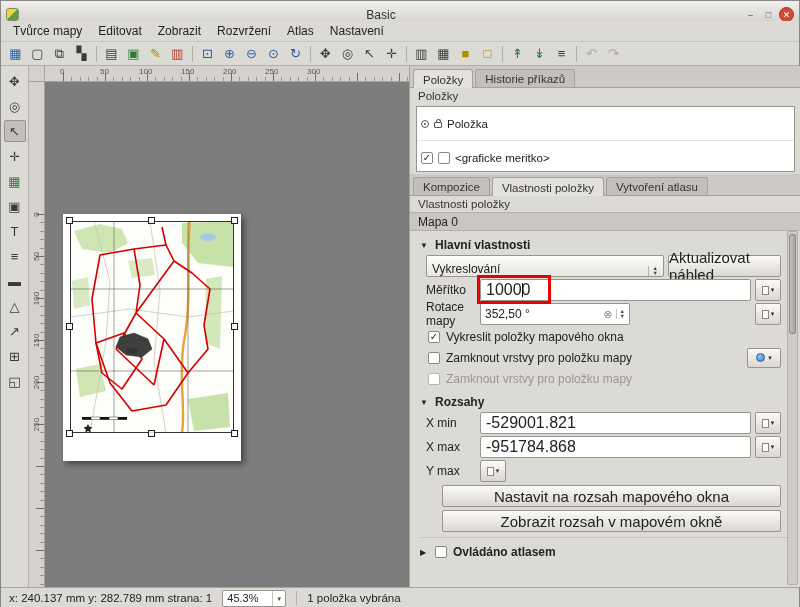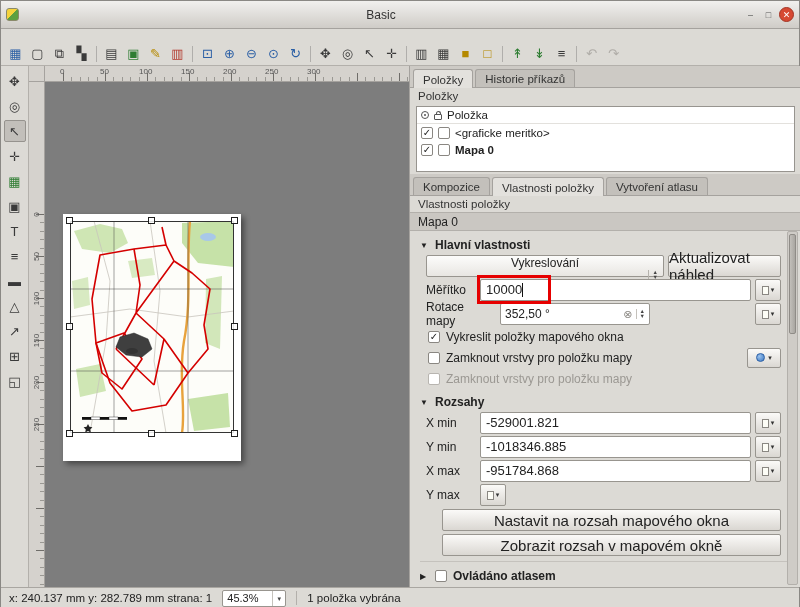--- a/index.html
+++ b/index.html
@@ -75,21 +75,21 @@
   .rightpanel { position:absolute; left:408px; top:65px; width:392px; height:521px;
     background:#dcdad5; border-left:1px solid #a5a29e; overflow:hidden; }
   .tabbar { display:flex; align-items:flex-end; height:22px; background:#cdcac5;
     border-bottom:1px solid #a5a29e; padding:0 3px; gap:2px; }
   .tab { padding:3px 9px 2px; font-size:11.5px; color:#333; background:#c3c0bb;
     border:1px solid #a5a29e; border-bottom:none; border-radius:3px 3px 0 0; }
   .tab.active { background:#e3e1dd; padding-top:4px; margin-bottom:-1px; }
   .docklabel { height:16px; line-height:16px; padding-left:8px; font-size:11.5px; color:#333; }
   .itemslist { margin:2px 6px; height:66px; background:#fff; border:1px solid #97948f;
     font-size:11.5px; overflow:hidden; }
-  .irow { display:flex; align-items:center; gap:5px; height:17px; padding:0 4px; }
+  .irow { display:flex; align-items:center; gap:5px; height:34px; padding:0 4px; }
   .irow.header { border-bottom:1px solid #e3e1dd; }
   .eye { width:8px; height:8px; border:1px solid #555; border-radius:50%; position:relative; }
   .eye:after { content:""; position:absolute; left:2px; top:2px; width:2px; height:2px; background:#555; border-radius:50%; }
   .lockico { width:8px; height:6px; border:1px solid #555; border-radius:1px; position:relative; margin-top:3px; }
   .lockico:before { content:""; position:absolute; left:1px; top:-4px; width:3px; height:3px;
     border:1px solid #555; border-bottom:none; border-radius:3px 3px 0 0; }
   .cb { width:12px; height:12px; background:#fff; border:1px solid #8a8782; border-radius:2px;
     display:flex; align-items:center; justify-content:center; font-size:10px; color:#1c1c1c; flex:none; }
   .cb span { display:none; line-height:1; }
   .cb.checked span { display:block; }
@@ -99,38 +99,38 @@
   .itemhdr { height:19px; line-height:18px; background:#cac7c2; border-top:1px solid #b3b0ab;
     border-bottom:1px solid #b3b0ab; padding-left:8px; font-size:12px; color:#222; }
 
   .props { position:relative; height:356px; overflow:hidden; }
   .section-hdr { display:flex; align-items:center; gap:6px; margin:6px 8px 2px 10px;
     font-weight:bold; font-size:12px; height:16px; }
   .tri { font-size:8px; color:#222; width:9px; }
   .prow { display:flex; align-items:center; gap:4px; margin:2px 20px 2px 16px; height:22px; font-size:12px; }
   .flabel { width:50px; flex:none; }
   .combo { width:238px; height:22px; background:linear-gradient(#fcfcfb,#e8e6e2);
-    border:1px solid #98958f; border-radius:2px; display:flex; align-items:center; padding:0 5px;flex-direction:column; }
+    border:1px solid #98958f; border-radius:2px; display:flex; align-items:flex-end; padding:0 5px; }
   .combo .spincol { margin-left:auto; border-left:1px solid #b5b2ac; padding-left:4px;
     display:flex; flex-direction:column; font-size:5.5px; color:#444; line-height:5px; }
   .btn { height:22px; background:linear-gradient(#fbfaf8,#dad7d2); border:1px solid #98958f;
     border-radius:2px; font-size:15px; color:#222; display:flex; align-items:center; justify-content:center; }
   .btn.grow { flex:1; }
   .tinput { flex:1; height:22px; background:#fff; border:1px solid #98958f; border-radius:2px;
-    font-size:13px; padding:0 5px; line-height:20px; white-space:nowrap; overflow:hidden; }
+    font-size:16px; padding:0 5px; line-height:20px; white-space:nowrap; overflow:hidden; }
   .inwrap { flex:1; position:relative; display:flex; }
   .caret { position:absolute; left:42px; top:4px; width:1px; height:14px; background:#111; }
   .hl { position:absolute; left:-3px; top:-4px; width:74px; height:29px;
     border:3px solid #e60000; z-index:5; pointer-events:none; }
   .ddbtn { width:26px; height:22px; flex:none; background:linear-gradient(#fbfaf8,#dad7d2);
     border:1px solid #98958f; border-radius:2px; display:flex; align-items:center;
     justify-content:center; gap:2px; font-size:7px; color:#333; }
   .ddicon { width:7px; height:9px; background:#fdfdf6; border:1px solid #8a8782; }
   .spinbox { width:150px; height:22px; background:#fff; border:1px solid #98958f; border-radius:2px;
-    display:flex; align-items:center; padding:0 4px;margin-left:20px; }
+    display:flex; align-items:center; padding:0 4px; }
   .spinbox .val { flex:1; }
   .clear { color:#8a8782; font-size:11px; margin-right:3px; }
   .spincol2 { border-left:1px solid #c5c2bc; padding-left:3px; display:flex; flex-direction:column;
     font-size:5.5px; color:#444; line-height:5px; }
   .cbrow { display:flex; align-items:center; gap:6px; margin:2px 20px 2px 18px; height:19px; font-size:12px; }
   .cbrow.disabled { color:#9b9893; }
   .cbrow.disabled .cb { border-color:#b8b5b0; }
   .minidd { margin-left:auto; width:34px; height:20px; background:linear-gradient(#fbfaf8,#dad7d2);
     border:1px solid #98958f; border-radius:2px; display:flex; align-items:center;
     justify-content:center; gap:3px; font-size:7px; color:#333; }
@@ -161,20 +161,34 @@
   <div class="titlebar">
     <span class="appicon"></span>
     <span class="title">Basic</span>
     <span class="winbtns">
       <span class="wbtn">–</span>
       <span class="wbtn">□</span>
       <span class="wbtn close">✕</span>
     </span>
   </div>
 
+  <div class="menubar">
+
+      <span class="menu-item">Tvůrce mapy</span>
+
+      <span class="menu-item">Editovat</span>
+
+      <span class="menu-item">Zobrazit</span>
+
+      <span class="menu-item">Rozvržení</span>
+
+      <span class="menu-item">Atlas</span>
+
+      <span class="menu-item">Nastavení</span>
+    </div>
 
   <div class="toolbar">
 
       <span class="tbtn c-blue">
         <span class="glyph">▦</span>
       </span>
 
       <span class="tbtn">
         <span class="glyph">▢</span>
       </span>
@@ -548,28 +562,20 @@
 
       <div class="prow">
         <span class="flabel">X min</span>
         <span class="tinput">-529001.821</span>
         <span class="ddbtn">
             <span class="ddicon"></span>
             <span>▾</span>
           </span>
       </div>
       <div class="prow">
-        <span class="flabel">Y min</span>
-        <span class="tinput">-1018346.885</span>
-        <span class="ddbtn">
-            <span class="ddicon"></span>
-            <span>▾</span>
-          </span>
-      </div>
-      <div class="prow">
         <span class="flabel">X max</span>
         <span class="tinput">-951784.868</span>
         <span class="ddbtn">
             <span class="ddicon"></span>
             <span>▾</span>
           </span>
       </div>
       <div class="prow">
         <span class="flabel">Y max</span>
         <span class="ddbtn">

